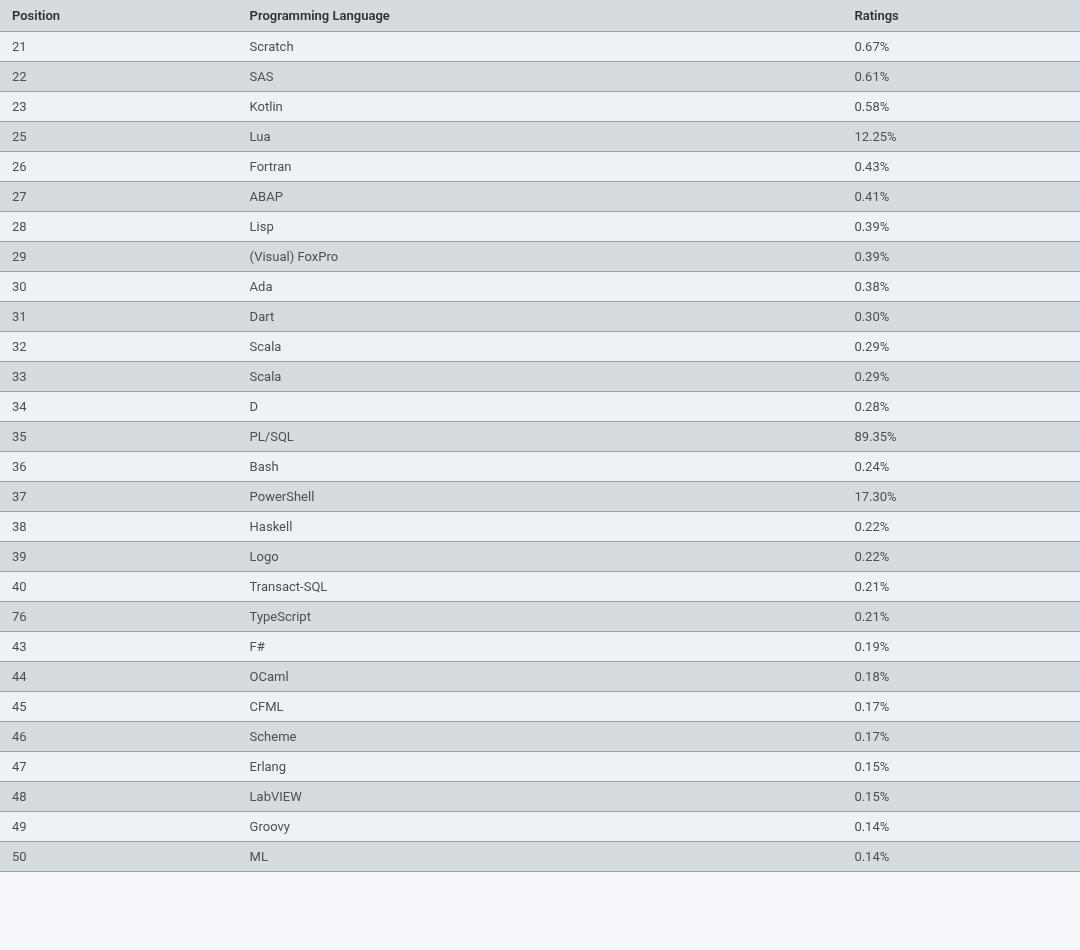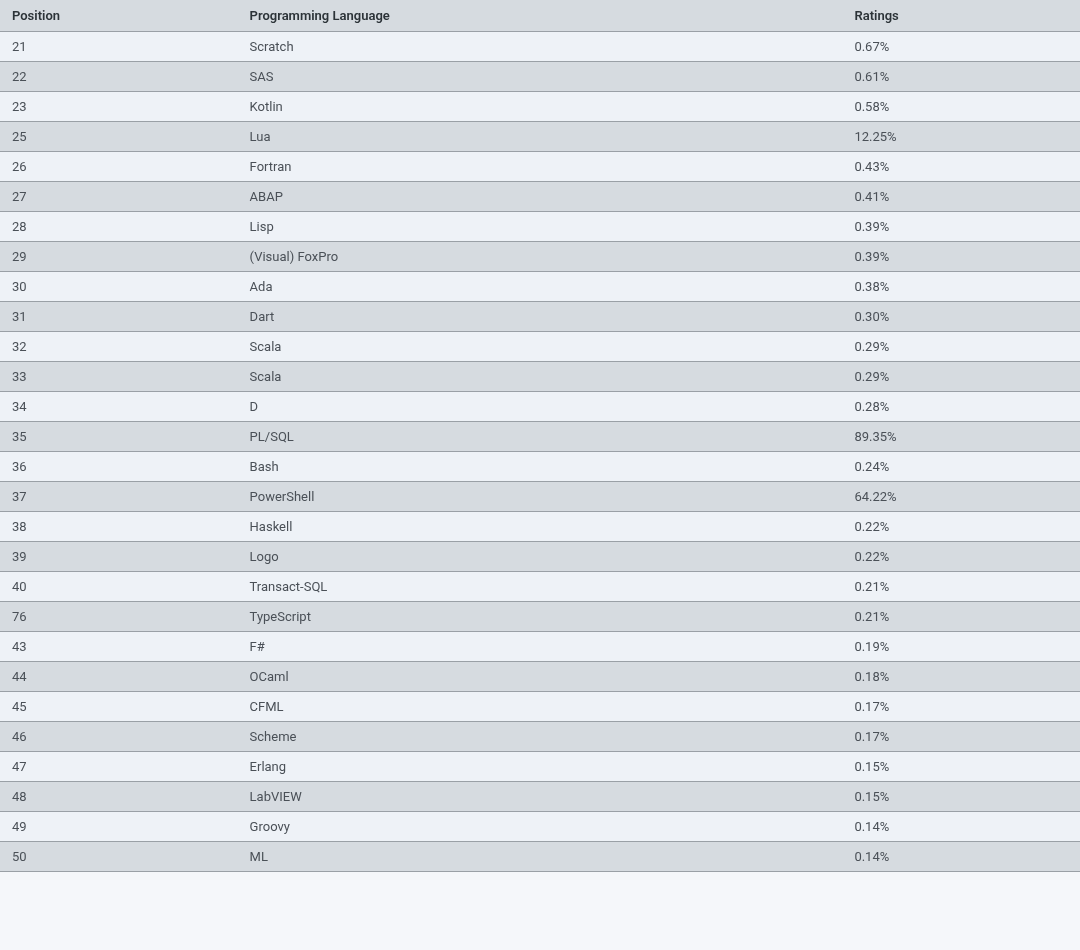--- a/index.html
+++ b/index.html
@@ -132,21 +132,21 @@
         <td class="col-ratings">89.35%</td>
       </tr>
       <tr>
         <td class="col-position">36</td>
         <td class="col-language">Bash</td>
         <td class="col-ratings">0.24%</td>
       </tr>
       <tr>
         <td class="col-position">37</td>
         <td class="col-language">PowerShell</td>
-        <td class="col-ratings">64.22%</td>
+        <td class="col-ratings">17.30%</td>
       </tr>
       <tr>
         <td class="col-position">38</td>
         <td class="col-language">Haskell</td>
         <td class="col-ratings">0.22%</td>
       </tr>
       <tr>
         <td class="col-position">39</td>
         <td class="col-language">Logo</td>
         <td class="col-ratings">0.22%</td>

